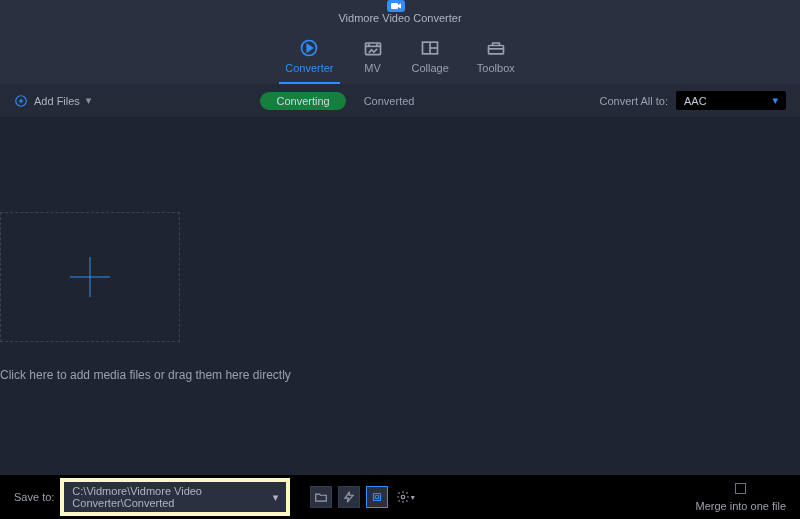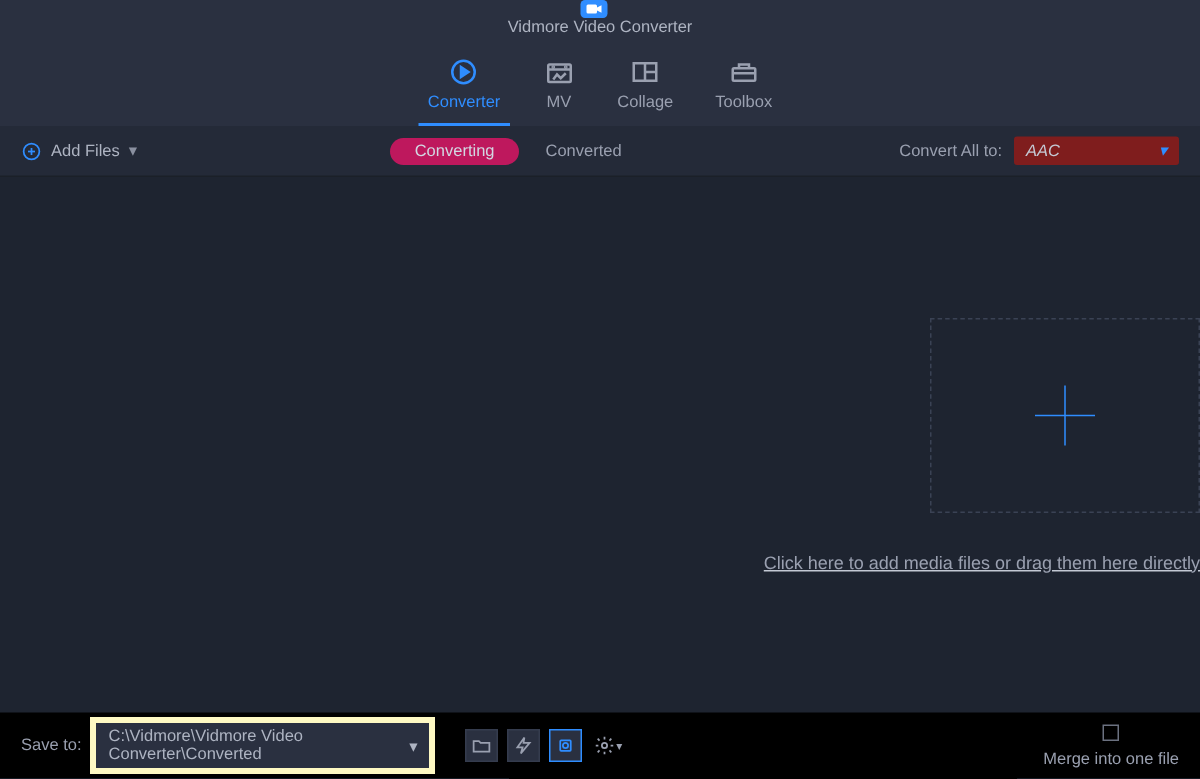--- a/index.html
+++ b/index.html
@@ -25,27 +25,27 @@
 
   
   .actionbar { height: 34px; background: #242a38; display: flex; align-items: center; padding: 0 14px; font-size: 11px; color: #9aa0b0; border-bottom: 1px solid #1b2028; }
   .addfiles { display: flex; align-items: center; gap: 6px; cursor: pointer; color: #2f8dff; }
   .addfiles-label { color: #aeb4c2; }
   .addfiles svg { width: 14px; height: 14px; }
   .chev { color: #8a90a0; }
   .actionbar .centerwrap { flex: 1; display:flex; justify-content:center; }
   .segctrl { display: flex; gap: 2px; }
   .segbtn { padding: 3px 16px; border-radius: 10px; font-size: 11px; cursor: pointer; color: #9aa0b0; }
-  .segbtn.active { background: #be185d; color: #d2d7e2; }
+  .segbtn.active { background: #15803d; color: #d2d7e2; }
   .convertto { display: flex; align-items: center; gap: 8px; }
-  .fmt-select { background: #7f1d1d; padding: 3px 8px; min-width: 110px; display: flex; align-items: center; justify-content: space-between; font-size: 11px; color: #c4c9d4; cursor: pointer; border-radius: 2px; font-style: italic; }
+  .fmt-select { background: #000000; padding: 3px 8px; min-width: 110px; display: flex; align-items: center; justify-content: space-between; font-size: 11px; color: #c4c9d4; cursor: pointer; border-radius: 2px; }
   .fmt-select .arrow { color: #2f8dff; }
 
   
-  .content { flex: 1; display: flex; flex-direction: column; align-items: flex-end; justify-content: center; gap: 26px; background: #1e2430; text-decoration: underline; }
+  .content { flex: 1; display: flex; flex-direction: column; align-items: flex-start; justify-content: center; gap: 26px; background: #1e2430; }
   .dropbox { width: 180px; height: 130px; border: 1px dashed #3a4254; display: flex; align-items: center; justify-content: center; cursor: pointer; }
   .plus { position: relative; width: 40px; height: 40px; }
   .plus::before, .plus::after { content: ""; position: absolute; background: #2f8dff; }
   .plus::before { left: 50%; top: 0; width: 1px; height: 100%; transform: translateX(-50%); }
   .plus::after  { top: 50%; left: 0; height: 1px; width: 100%; transform: translateY(-50%); }
   .droptext { font-size: 12px; color: #9aa0b0; }
 
   
   .bottombar { height: 44px; background: #000000; display: flex; align-items: center; padding: 0 14px; gap: 20px; font-size: 11px; color: #9aa0b0; }
   .savepath { display: flex; align-items: center; gap: 6px; }

